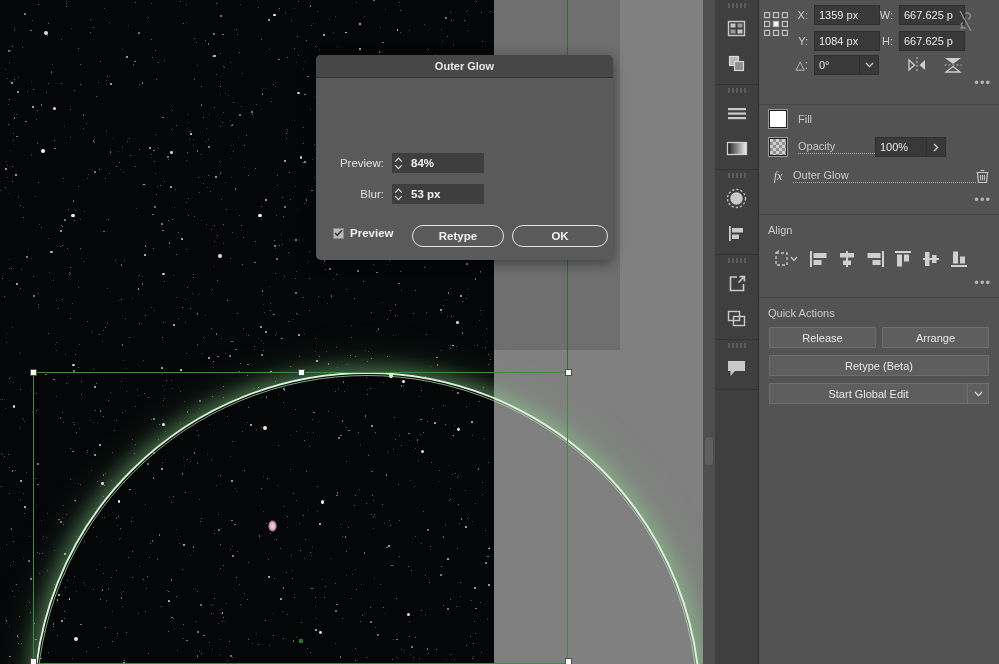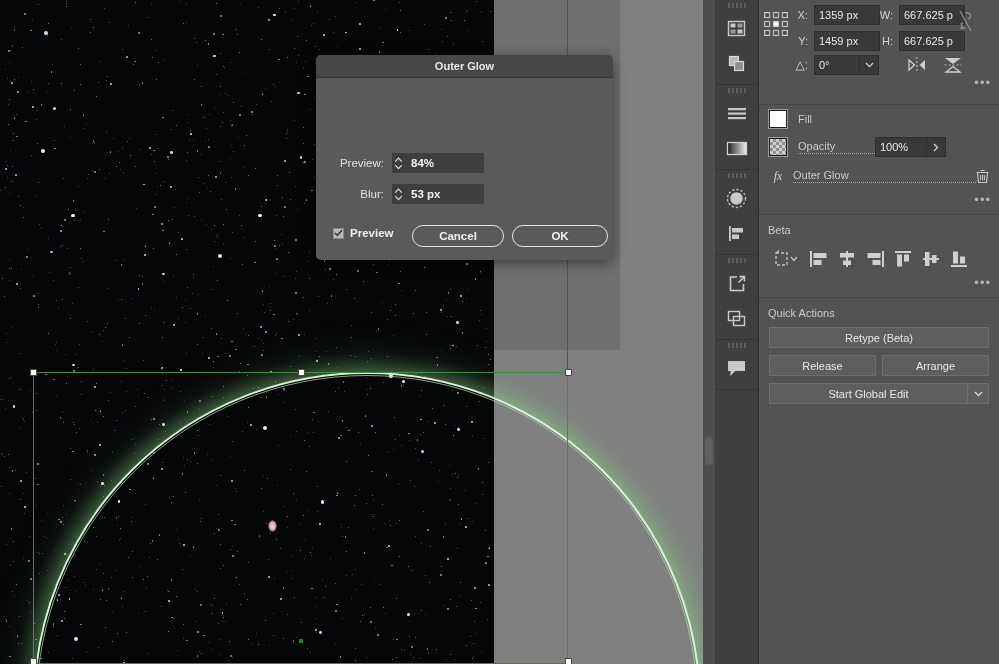--- a/index.html
+++ b/index.html
@@ -1911,21 +1911,21 @@
           <rect x="10.5" y="10.5" width="5" height="5" fill="#ffffff" stroke="#c2c2c2" stroke-width="1.2"></rect>
         </svg>
       </div>
 
       <div class="xf-row" style="left:33px; top:5px;">
         <span class="xf-lbl" style="width:16px;">X:</span>
         <span class="field" style="width:66px; margin-left:6px;">1359 px</span>
       </div>
       <div class="xf-row" style="left:33px; top:31px;">
         <span class="xf-lbl" style="width:16px;">Y:</span>
-        <span class="field" style="width:66px; margin-left:6px;">1459 px</span>
+        <span class="field" style="width:66px; margin-left:6px;">1084 px</span>
       </div>
       <div class="xf-row" style="left:118px; top:5px;">
         <span class="xf-lbl" style="width:16px;">W:</span>
         <span class="field" style="width:66px; margin-left:6px;">667.625 p</span>
       </div>
       <div class="xf-row" style="left:118px; top:31px;">
         <span class="xf-lbl" style="width:16px;">H:</span>
         <span class="field" style="width:66px; margin-left:6px;">667.625 p</span>
       </div>
 
@@ -2005,21 +2005,21 @@
           </span>
         </div>
       </div>
 
       <div class="dots-more" style="padding-top:4px;">•••</div>
     </div>
 
     <div class="sect-divider"></div>
 
     <div>
-      <div class="sect-title">Beta</div>
+      <div class="sect-title">Align</div>
       <div class="sect">
         <div class="align-row">
           <span class="icon-btn" style="width:28px;">
             <svg width="28" height="20" viewBox="0 0 28 20">
               <path d="M3 4 H14 V16 H3 Z" fill="none" stroke="#c6c6c6" stroke-width="1.3" stroke-dasharray="3 2"></path>
               <path d="M3 4 L6 1.5" stroke="#c6c6c6" stroke-width="1.1"></path>
               <path d="M18 8 L21 11.5 L24 8" fill="none" stroke="#c6c6c6" stroke-width="1.2"></path>
             </svg>
           </span>
           <span class="icon-btn">
@@ -2068,25 +2068,25 @@
       </div>
       <div class="dots-more" style="padding-top:6px;">•••</div>
     </div>
 
     <div class="sect-divider"></div>
 
     <div>
       <div class="sect-title">Quick Actions</div>
       <div class="sect">
         <div class="qa-row">
-          <span class="qa-btn">Retype (Beta)</span>
+          <span class="qa-btn">Release</span>
+          <span class="qa-btn">Arrange</span>
         </div>
         <div class="qa-row">
-          <span class="qa-btn">Release</span>
-          <span class="qa-btn">Arrange</span>
+          <span class="qa-btn">Retype (Beta)</span>
         </div>
         <div class="qa-split">
           <span class="qa-btn">Start Global Edit</span>
           <span class="qa-chev">
             <svg width="9" height="6" viewBox="0 0 9 6">
                 <path d="M1 1 L4.5 4.6 L8 1" fill="none" stroke="#dcdcdc" stroke-width="1.3"></path>
               </svg>
           </span>
         </div>
       </div>
@@ -2123,19 +2123,19 @@
       <div class="dlg-row" style="left:17px; top:149px;">
         <span class="chk">
           <svg width="9" height="8" viewBox="0 0 9 8">
               <path d="M1 4 L3.3 6.4 L8 1.3" fill="none" stroke="#3a3a3a" stroke-width="1.6"></path>
             </svg>
         </span>
         <span style="margin-left:6px; color:#eeeeee; font-size:11.5px; font-weight:bold;">Preview</span>
       </div>
 
       <div class="dlg-row" style="left:96px; top:147px;">
-        <span class="pill-btn" style="width:92px;">Cancel</span>
+        <span class="pill-btn" style="width:92px;">Retype</span>
         <span class="pill-btn" style="width:96px; margin-left:8px;">OK</span>
       </div>
     </div>
   </div>
 
 </div>
 
 </body></html>

